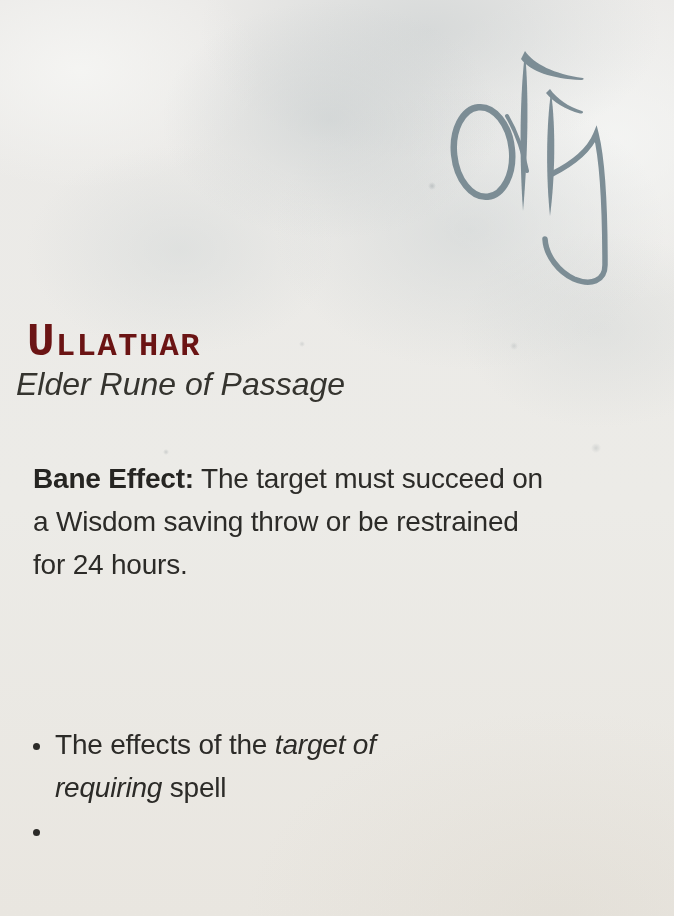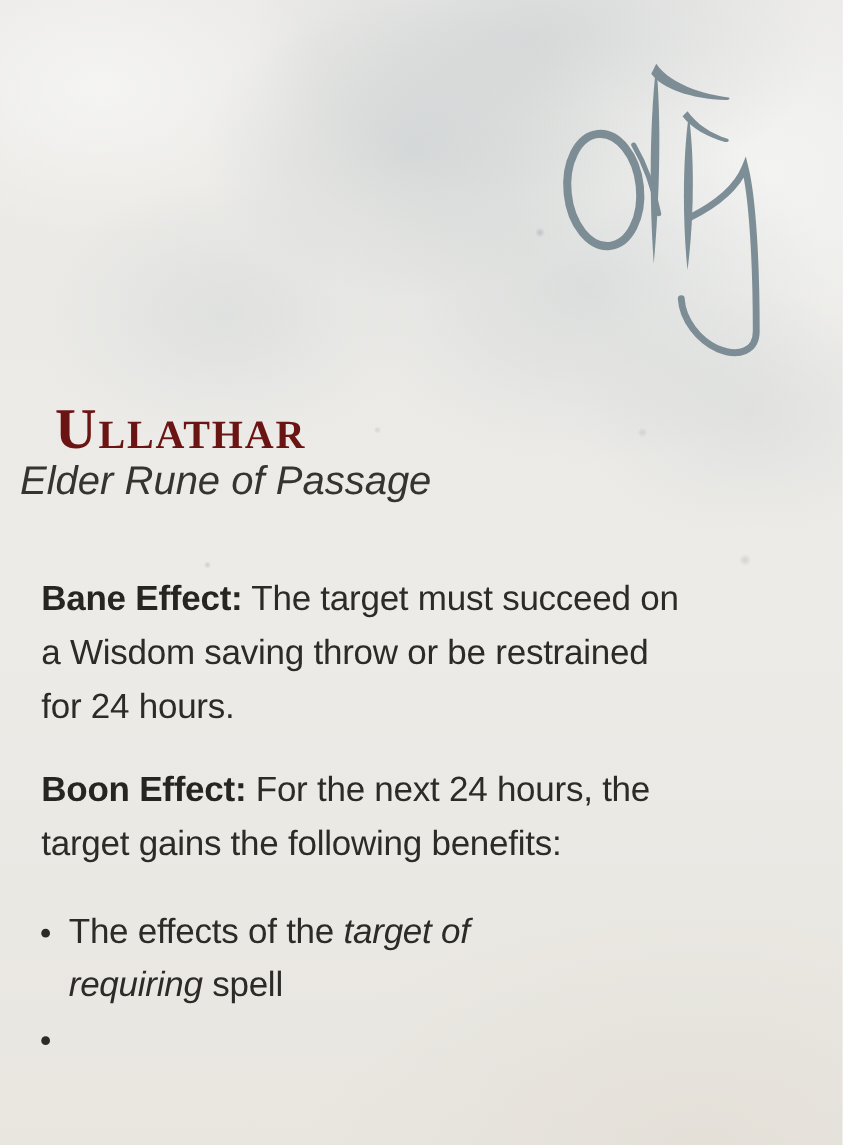--- a/index.html
+++ b/index.html
@@ -41,23 +41,23 @@
     left: 430px;
     top: 30px;
     width: 215px;
     height: 260px;
     color: var(--rune-color);
     opacity: 0.92;
   }
 
   .title {
     position: absolute;
-    left: 44px;
+    left: 27px;
     top: 320px;
-    font-family: Liberation Serif, serif;
+    font-family: Liberation Mono, monospace;
     font-weight: bold;
     font-variant: small-caps;
     font-size: 46px;
     line-height: 46px;
     letter-spacing: 1.5px;
     color: var(--title-color);
   }
 
   .subtitle {
     position: absolute;
@@ -123,21 +123,20 @@
       <path d="M 120 59 C 127 69, 139 77, 152 81 C 154 82, 153 84, 150 83.5 C 136 80, 123 72, 116 63 Z"></path>
     </g>
   </svg>
 
   <h1 class="title">Ullathar</h1>
 
   <div class="subtitle">Elder Rune of Passage</div>
 
   <p class="body-text bane"><b>Bane Effect:</b> The target must succeed on<br>a Wisdom saving throw or be restrained<br>for 24 hours.</p>
 
-  <p class="body-text boon"><b>Boon Effect:</b> For the next 24 hours, the<br>target gains the following benefits:</p>
 
   <ul class="benefits">
     <li>
       <span class="dot"></span>
       <span class="li-text">The effects of the <i>target of</i><br><i>requiring</i> spell</span>
     </li>
     <li>
       <span class="dot"></span>
     </li>
   </ul>

